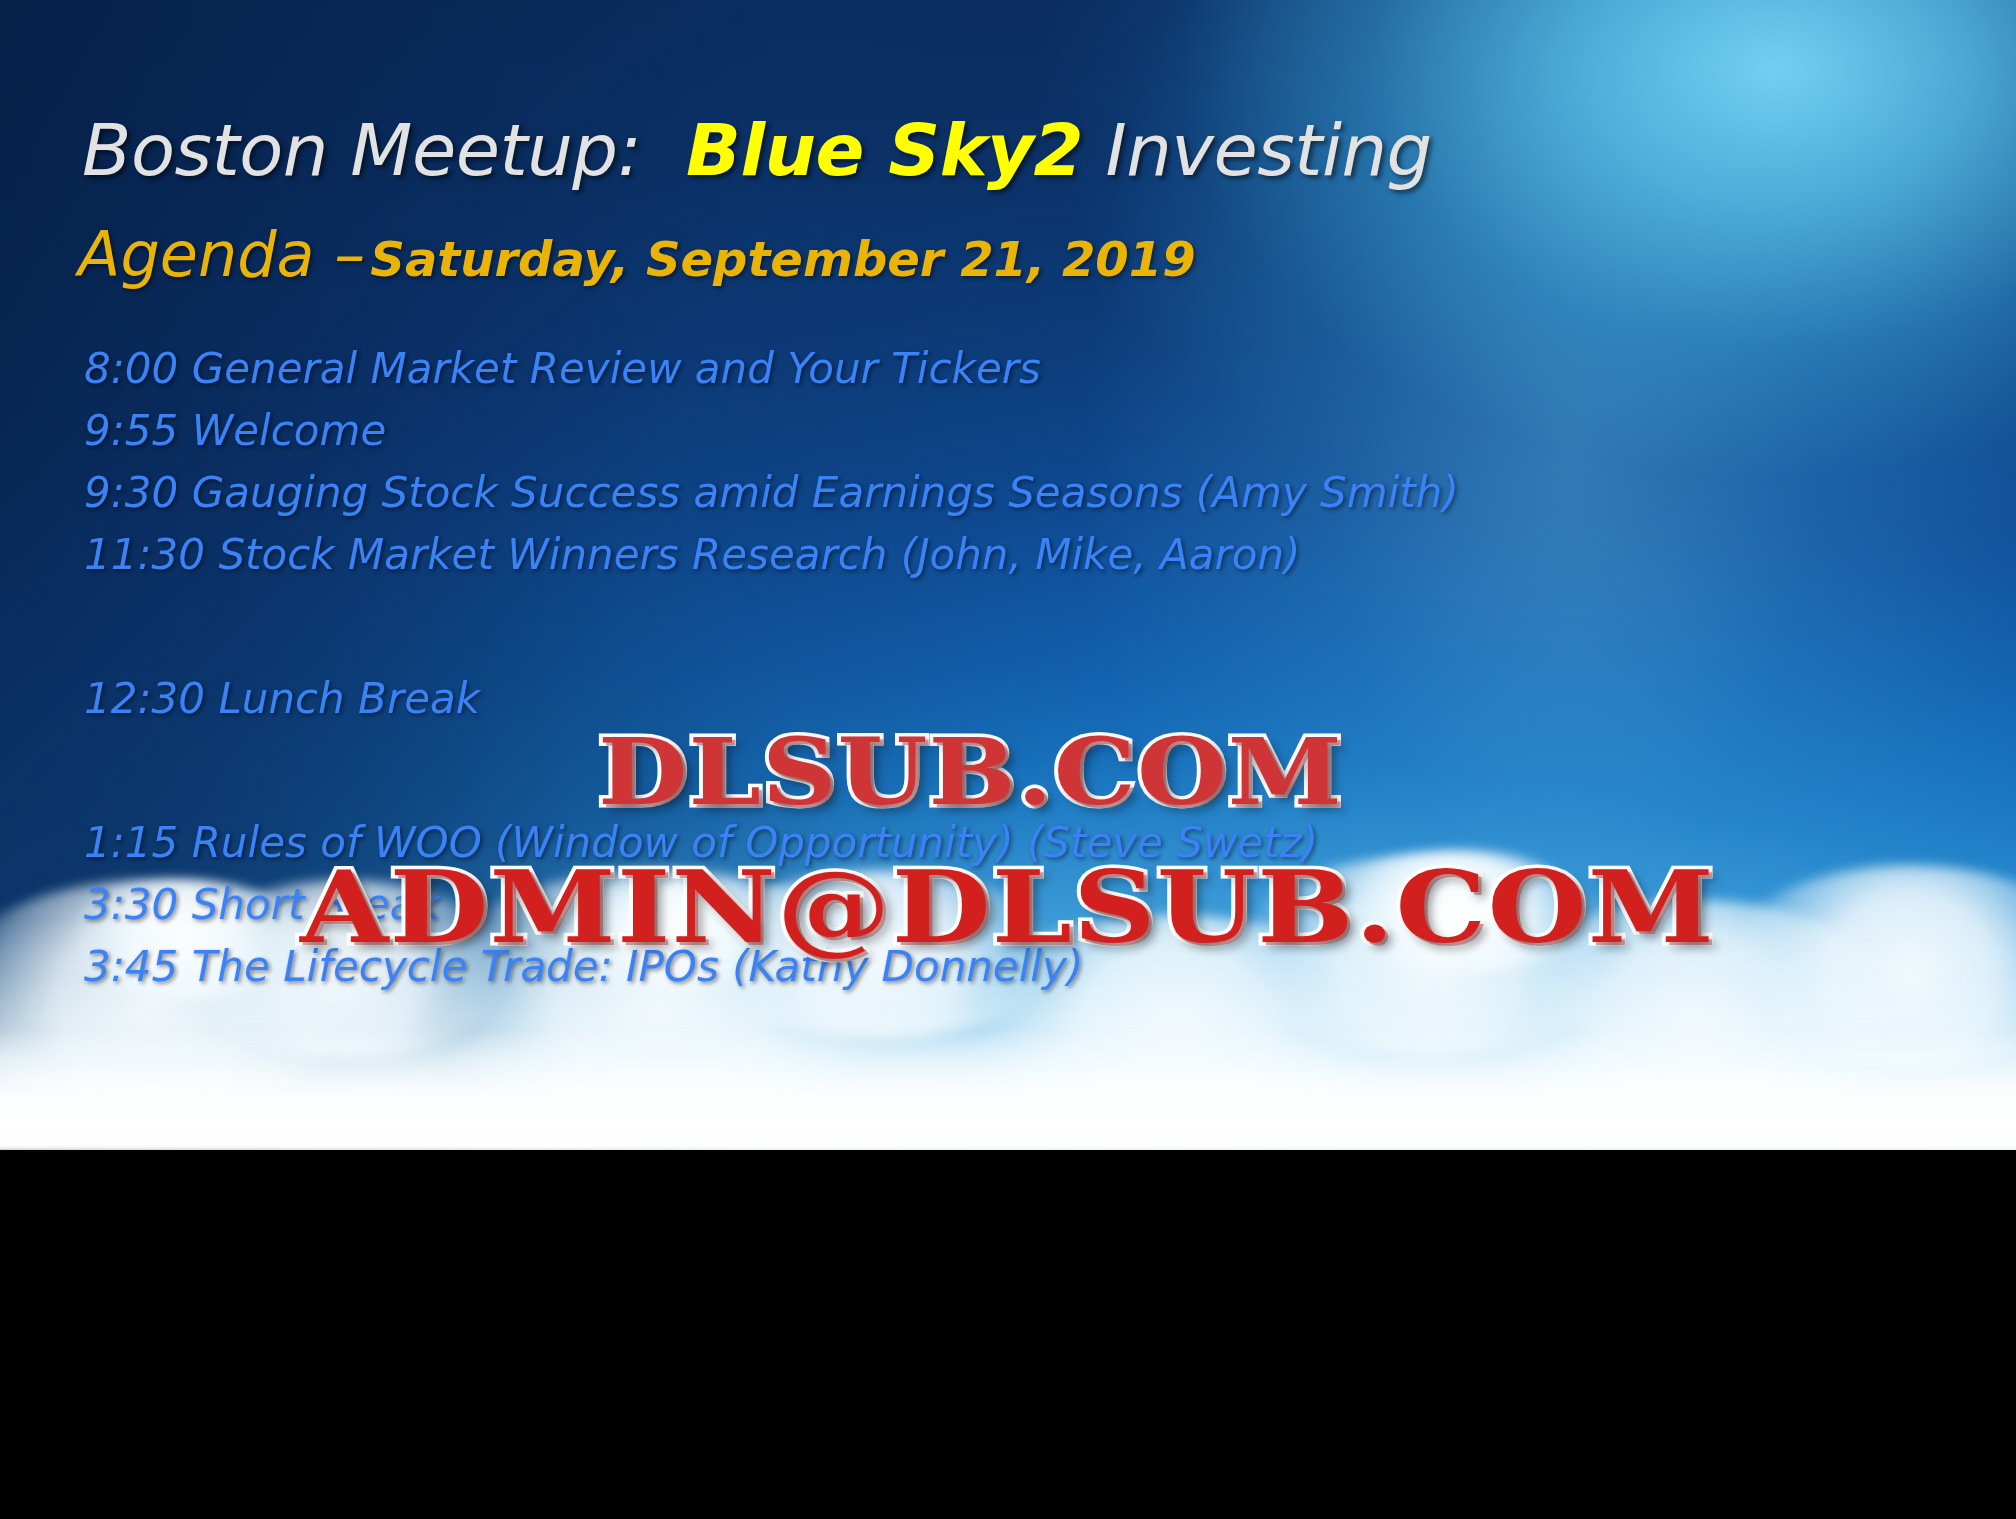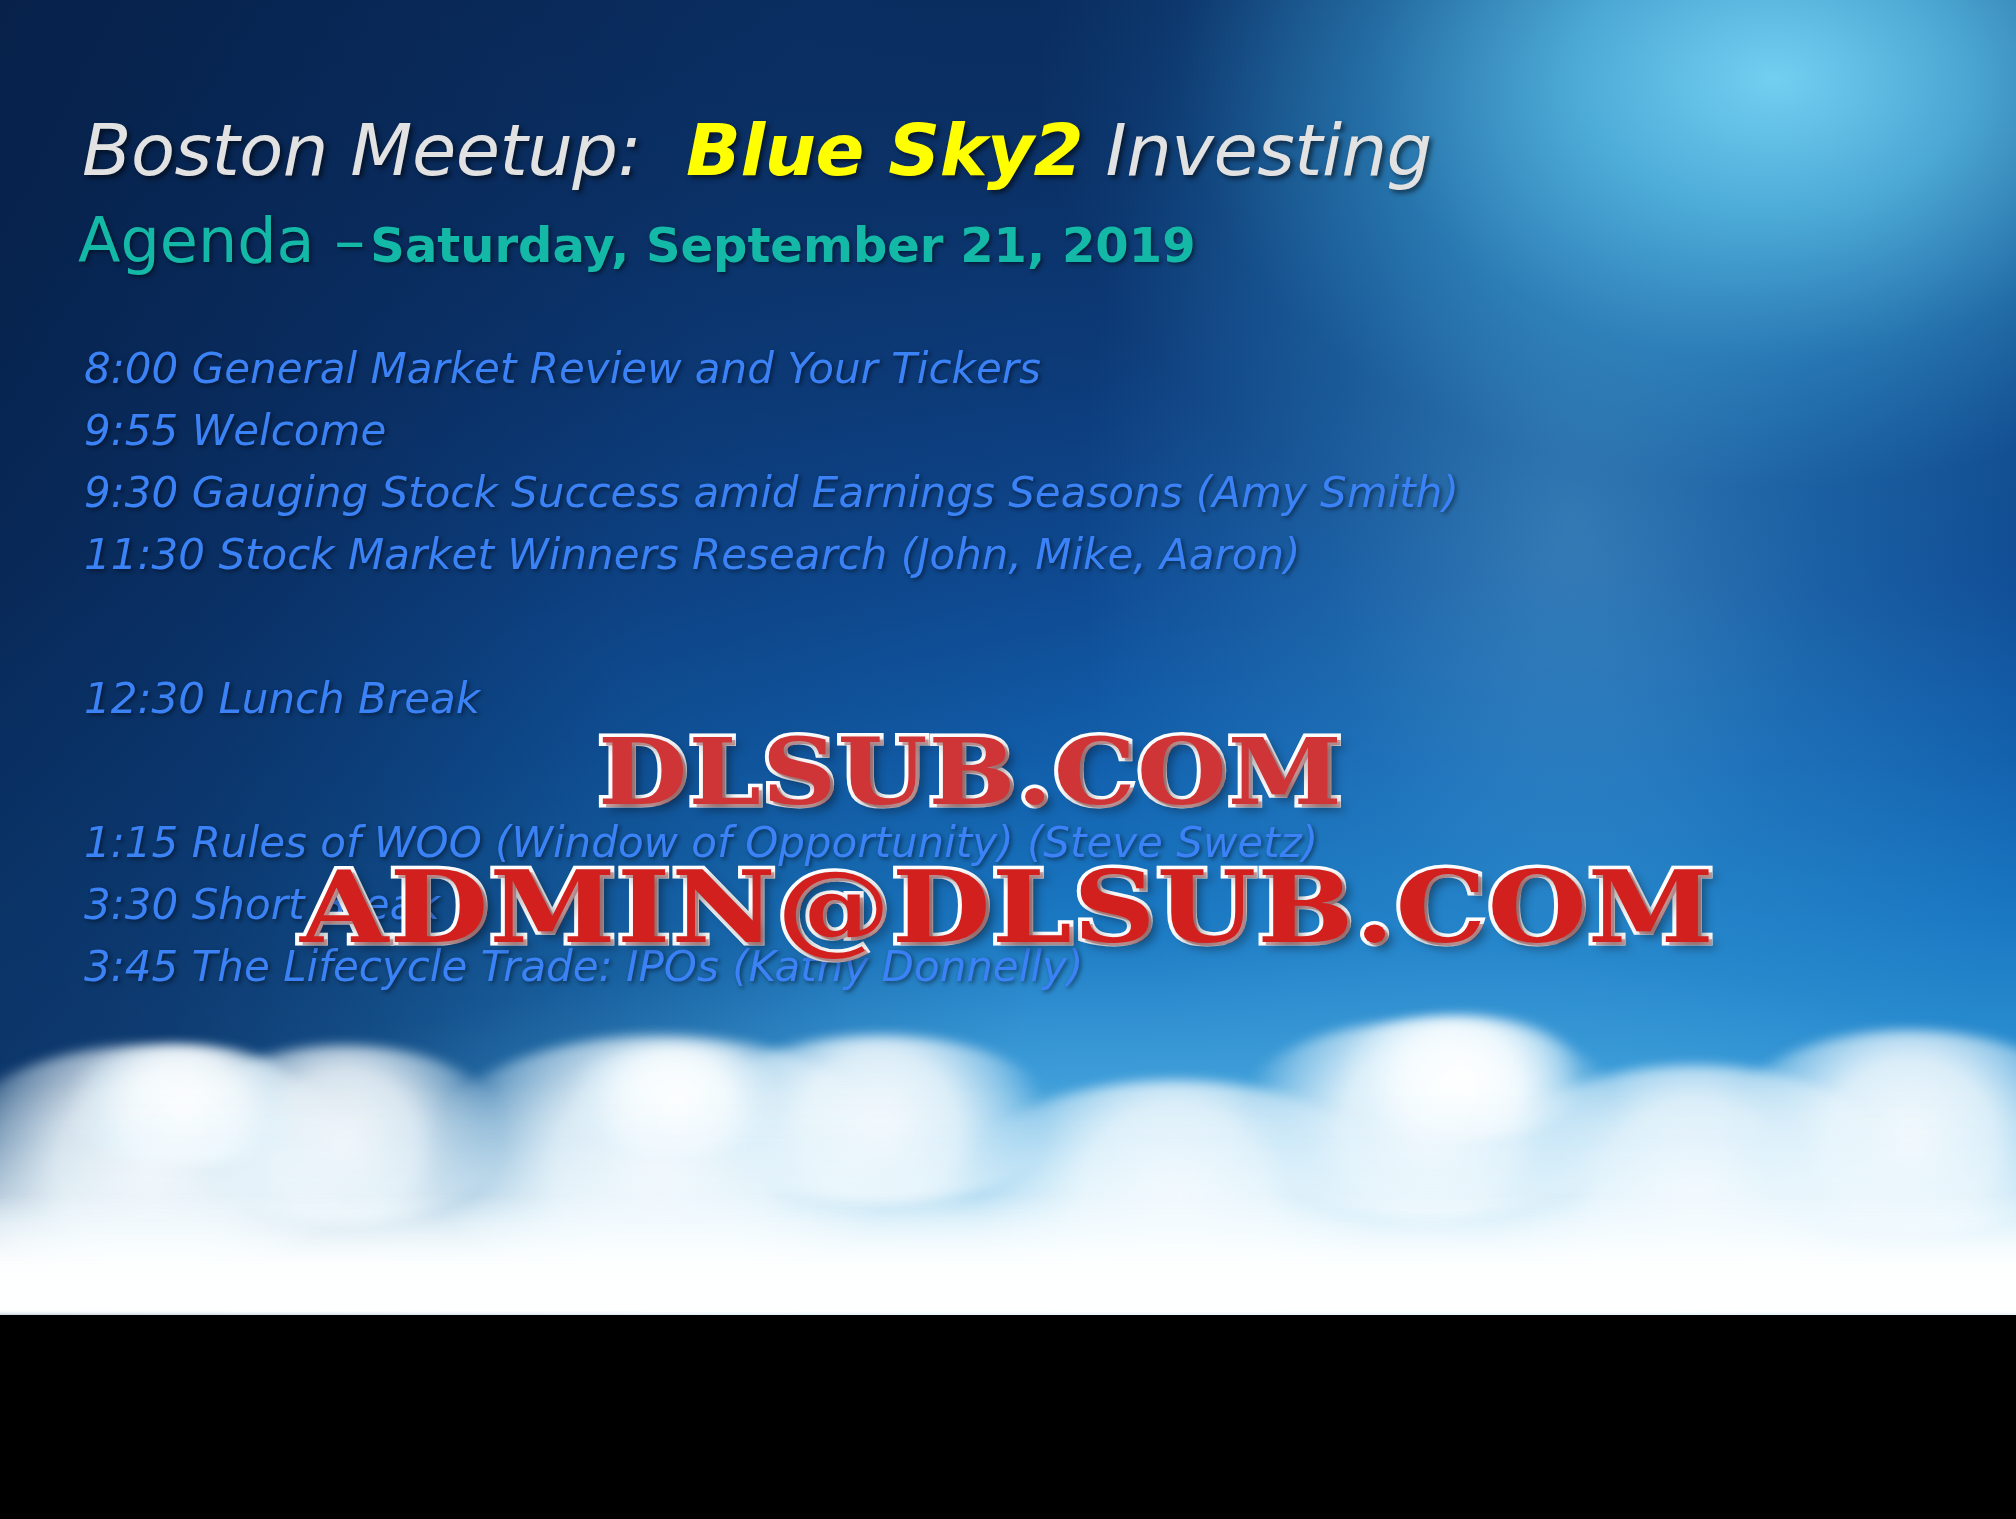--- a/index.html
+++ b/index.html
@@ -3,21 +3,21 @@
 <meta charset="utf-8">
 <style>
   html, body {
     margin: 0;
     padding: 0;
     background: #000;
   }
   #slide {
     position: relative;
     width: 2016px;
-    height: 1315px;
+    height: 1150px;
     overflow: hidden;
     font-family: "DejaVu Sans", sans-serif;
     background: #0a2f63;
   }
 
   
   .bg-base {
     position: absolute;
     inset: 0;
     background:
@@ -143,23 +143,24 @@
     letter-spacing: -0.5px;
     white-space: nowrap;
     text-shadow: 3px 3px 5px rgba(0,0,0,0.55);
   }
   .title .w { color: #e2e2e2; }
   .title .y { color: #ffff00; font-weight: 700; }
 
   .agenda-head {
     position: absolute;
     left: 78px;
-    top: 204px;
-    white-space: nowrap;
-    color: #14b8a6;
+    top: 218px;
+    white-space: nowrap;
+    font-style: italic;
+    color: #eab308;
     text-shadow: 2px 2px 4px rgba(0,0,0,0.5);
   }
   .agenda-head .big {
     font-size: 62px;
     font-weight: 400;
   }
   .agenda-head .small {
     font-size: 48px;
     font-weight: 700;
   }

